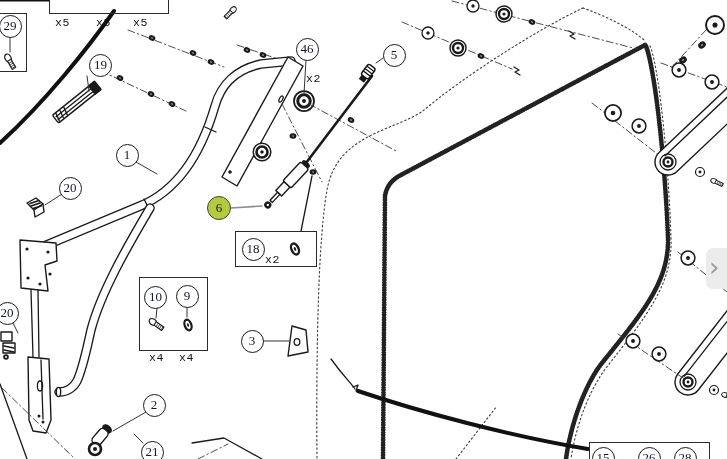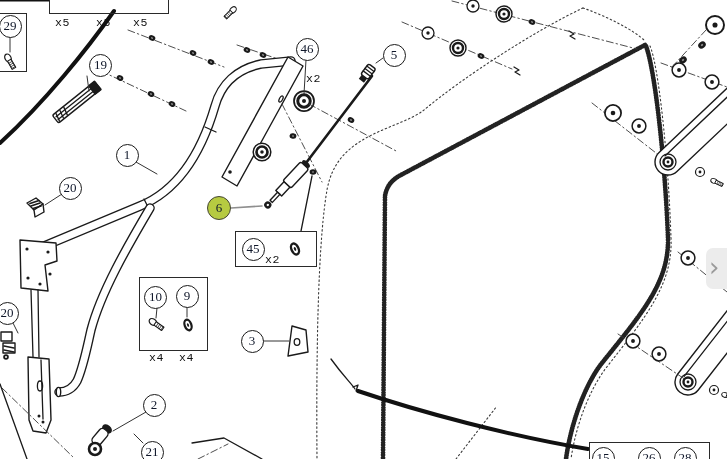--- a/index.html
+++ b/index.html
@@ -287,21 +287,21 @@
 <div class="gbox" style="left:589px;top:442px;width:121px;height:40px"></div>
 
 <div class="co" style="left:-1.5px;top:14.5px">29</div>
 <div class="co" style="left:89px;top:53.5px">19</div>
 <div class="co" style="left:295.5px;top:37.5px">46</div>
 <span class="qty" style="left:306px;top:56px">x2</span>
 <div class="co" style="left:382.5px;top:43.5px">5</div>
 <div class="co" style="left:115.5px;top:143.5px">1</div>
 <div class="co" style="left:58.5px;top:176.5px">20</div>
 <div class="co hl" style="left:207px;top:196px">6</div>
-<div class="co" style="left:241.5px;top:237.5px">45</div>
+<div class="co" style="left:241.5px;top:237.5px">18</div>
 <span class="qty" style="left:265px;top:237px">x2</span>
 <div class="co" style="left:-4.5px;top:301.5px">20</div>
 <div class="co" style="left:144px;top:285.5px">10</div>
 <span class="qty" style="left:149px;top:335px">x4</span>
 <div class="co" style="left:175.5px;top:284.5px">9</div>
 <span class="qty" style="left:179px;top:335px">x4</span>
 <div class="co" style="left:240.5px;top:329.5px">3</div>
 <div class="co" style="left:142.5px;top:393.5px">2</div>
 <div class="co" style="left:140.5px;top:440.5px">21</div>
 <div class="co" style="left:591.5px;top:446.5px">15</div>

